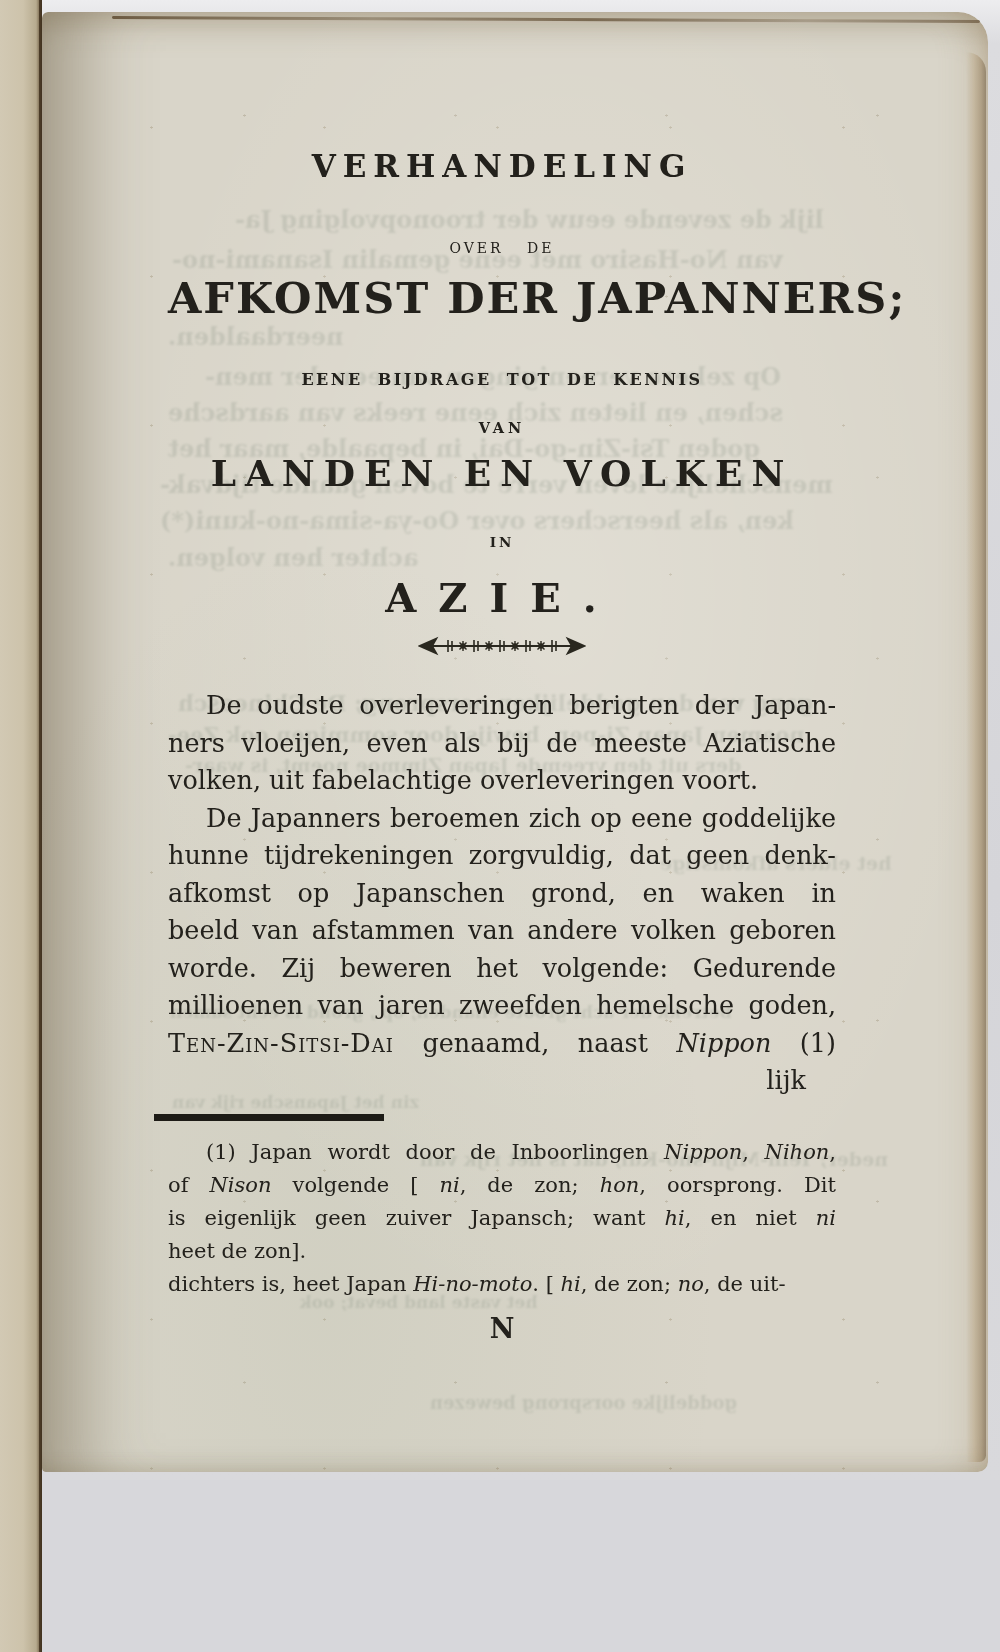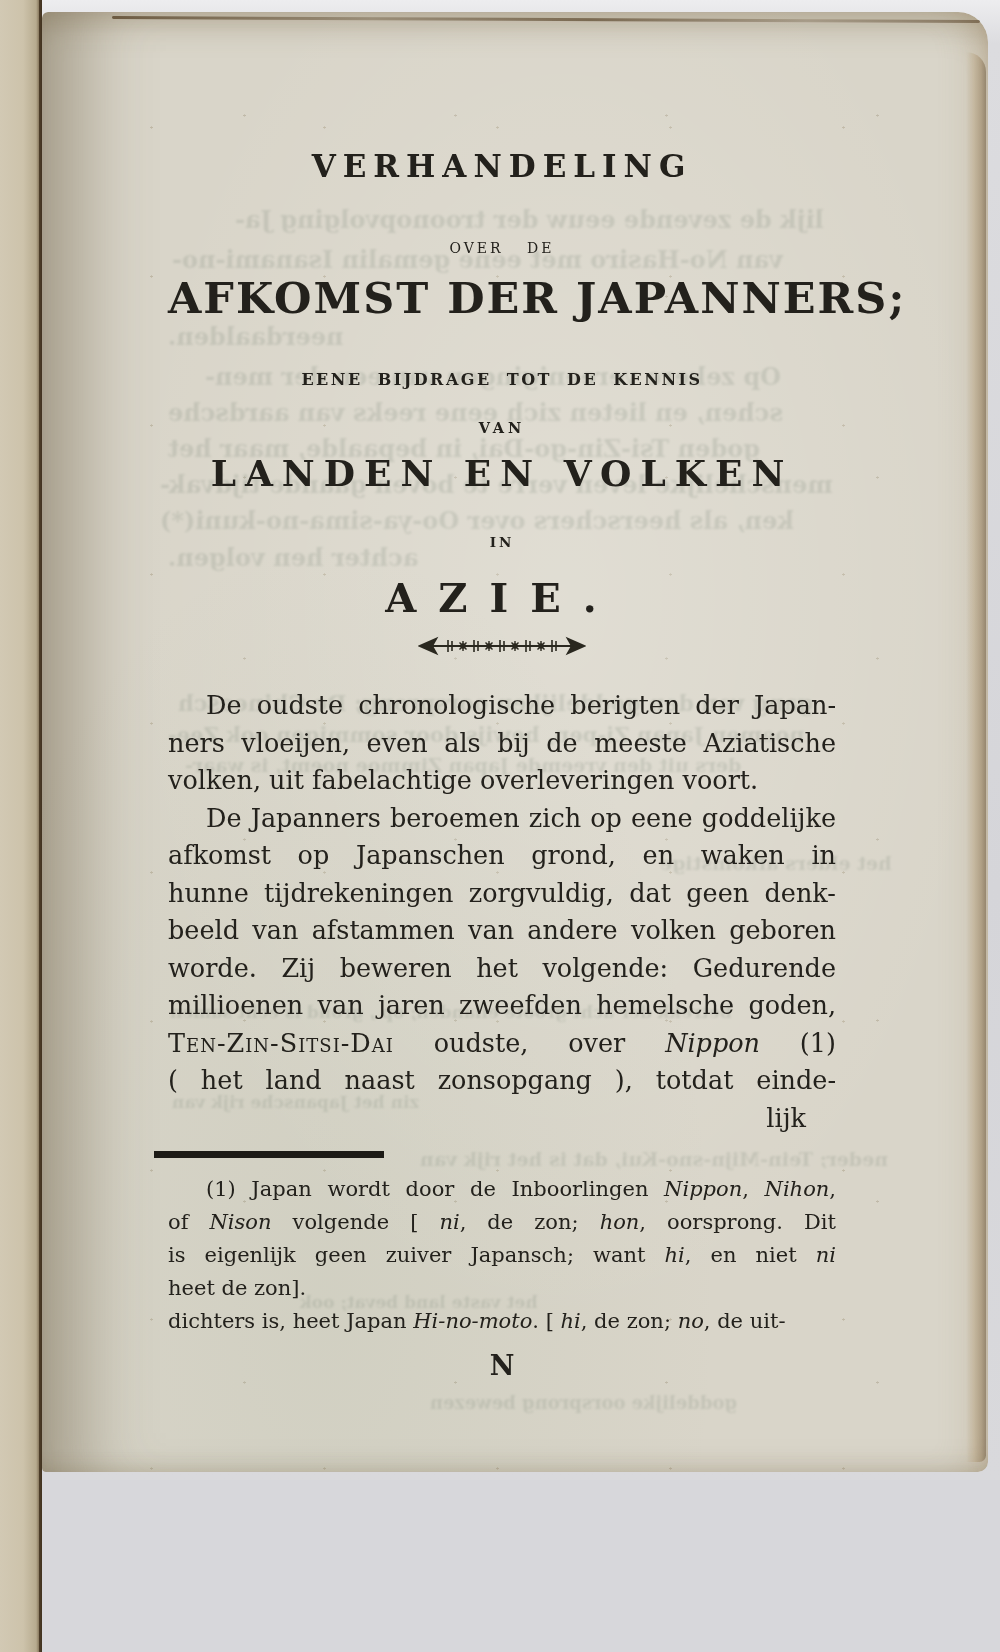--- a/index.html
+++ b/index.html
@@ -170,31 +170,30 @@
                 <line x1="0" y1="-5" x2="0" y2="5"></line>
                 <line x1="-3.5" y1="-3.5" x2="3.5" y2="3.5"></line>
                 <line x1="-3.5" y1="3.5" x2="3.5" y2="-3.5"></line>
               </g>
           </g>
         </g>
       </svg>
     </div>
 
     <div class="bodytext">
-        <div class="tline indent"><span>De oudste chronologische berigten der Japan-</span></div>
+        <div class="tline indent"><span>De oudste overleveringen berigten der Japan-</span></div>
         <div class="tline"><span>ners vloeijen, even als bij de meeste Aziatische</span></div>
         <div class="tline nojust"><span>volken, uit fabelachtige overleveringen voort.</span></div>
         <div class="tline indent"><span>De Japanners beroemen zich op eene goddelijke</span></div>
+        <div class="tline"><span>hunne tijdrekeningen zorgvuldig, dat geen denk-</span></div>
         <div class="tline"><span>afkomst op Japanschen grond, en waken in</span></div>
-        <div class="tline"><span>hunne tijdrekeningen zorgvuldig, dat geen denk-</span></div>
         <div class="tline"><span>beeld van afstammen van andere volken geboren</span></div>
         <div class="tline"><span>worde. Zij beweren het volgende: Gedurende</span></div>
         <div class="tline"><span>millioenen van jaren zweefden hemelsche goden,</span></div>
-        <div class="tline"><span class="sc">Ten-Zin-Sitsi-Dai</span><span> oudste, over </span><span class="it">Nippon</span><span> (1)</span></div>
-        <div class="tline"><span>( het land naast zonsopgang ), totdat einde-</span></div>
+        <div class="tline"><span class="sc">Ten-Zin-Sitsi-Dai</span><span> genaamd, naast </span><span class="it">Nippon</span><span> (1)</span></div>
         <div class="tline nojust a-right"><span>lijk</span></div>
       </div>
 
     <div class="fnrule"></div>
 
     <div class="footnotes">
         <div class="tline fn indent"><span>(1) Japan wordt door de Inboorlingen </span><span class="it">Nippon</span><span>, </span><span class="it">Nihon</span><span>,</span></div>
         <div class="tline fn"><span>of </span><span class="it">Nison</span><span> volgende [ </span><span class="it">ni</span><span>, de zon; </span><span class="it">hon</span><span>, oorsprong. Dit</span></div>
         <div class="tline fn"><span>is eigenlijk geen zuiver Japansch; want </span><span class="it">hi</span><span>, en niet </span><span class="it">ni</span></div>
         <div class="tline fn nojust"><span>heet de zon].</span></div>

